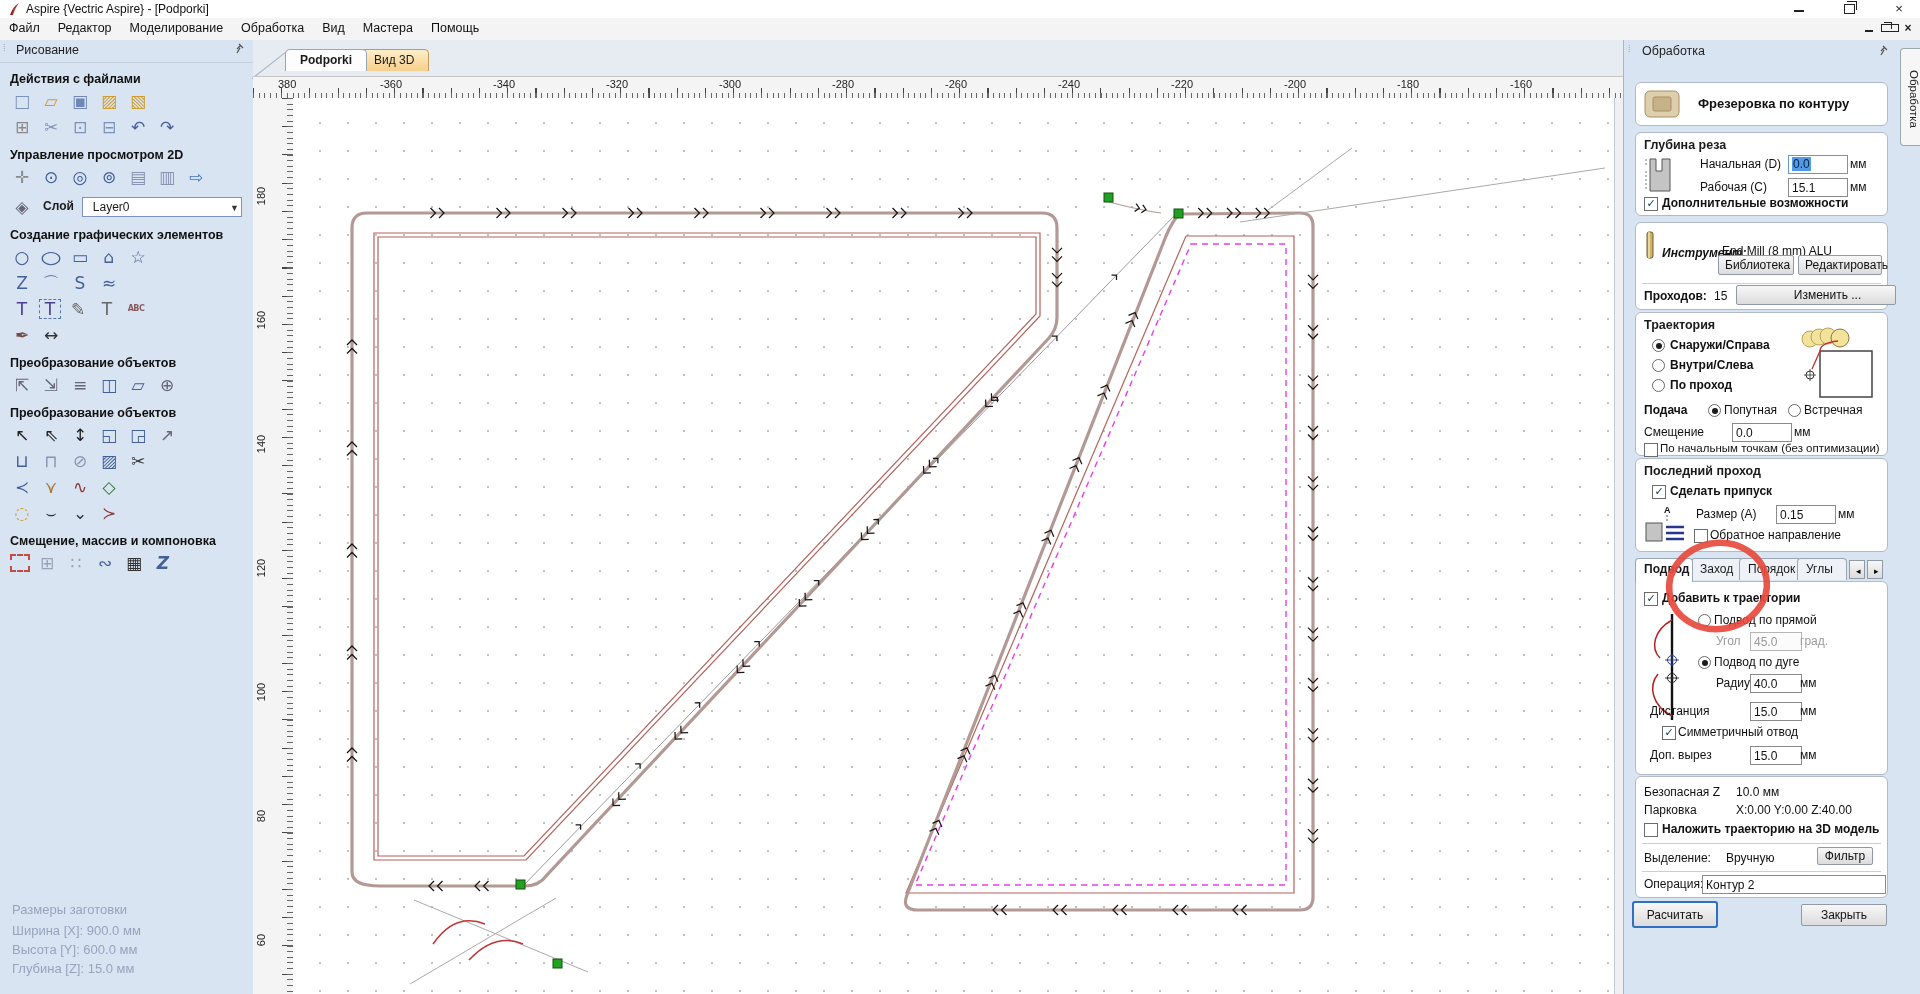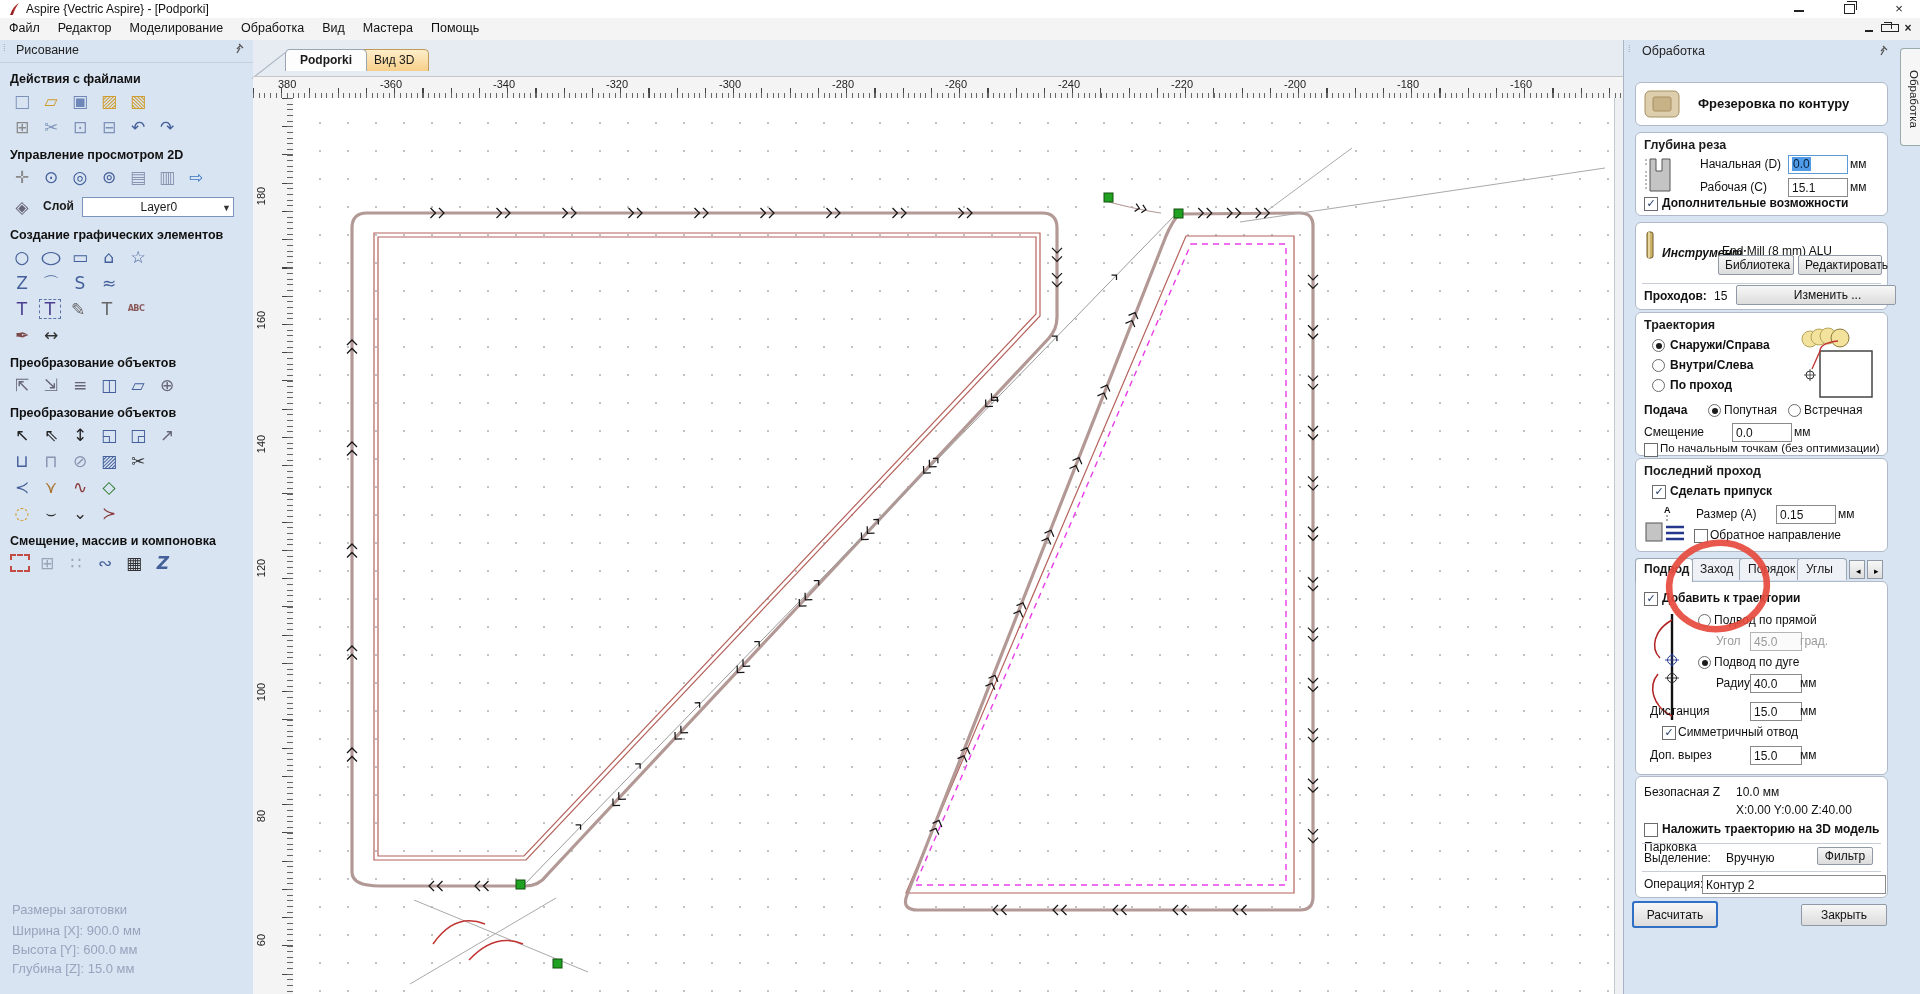--- a/index.html
+++ b/index.html
@@ -28,21 +28,21 @@
   #lp-header .pin{position:absolute;right:8px;top:3px;}
   .lp-title{font-weight:bold;font-size:12.5px;color:#101010;margin:9px 0 3px 10px;}
   .lp-row{margin:2px 0 2px 10px;white-space:nowrap;}
   .ticon{display:inline-block;width:24px;height:24px;line-height:24px;text-align:center;font-size:17px;font-family:"DejaVu Sans",sans-serif;vertical-align:middle;margin-right:5px;cursor:default;}
   .ticon.sx{transform:scaleX(1.45);} .ticon.tiny{font-size:8px;font-weight:bold;letter-spacing:-0.5px;}
   .ticon.boxed{border:1px dashed #5a74a8;width:20px;height:18px;line-height:18px;}
   .ticon.dashedred{border:2px dashed #c24b42;width:16px;height:14px;line-height:14px;font-size:0;}
   .ticon.ital{font-style:italic;font-weight:bold;}
   #lp-layer-row{margin:6px 0 4px 10px;}
   #lp-layer-row .lbl{font-weight:bold;margin:0 8px 0 4px;}
-  #layer-select{display:inline-block;width:148px;height:18px;background:#fff;border:1px solid #7a94bd;position:relative;vertical-align:middle;line-height:18px;padding-left:2px;cursor:default;text-align:center;}
+  #layer-select{display:inline-block;width:148px;height:18px;background:#fff;border:1px solid #7a94bd;position:relative;vertical-align:middle;line-height:18px;padding-left:10px;cursor:default;}
   #layer-select .arr{position:absolute;right:2px;top:1px;font-size:9px;color:#333;}
   #lp-material{position:absolute;left:12px;top:860px;color:#96a4bd;font-size:13px;line-height:19px;}
   #lp-material .mt{margin-bottom:2px;}
   
   #canvaswrap{position:absolute;left:253px;top:40px;width:1370px;height:954px;background:#0f172a;}
   #tabbar{position:absolute;left:0;top:0;width:1370px;height:36px;background:#e7ecf2;border-bottom:1px solid #b9c2cc;}
   .doc-tab{position:absolute;top:9px;height:21px;padding:0 14px;line-height:21px;font-size:12px;border:1px solid #9aa6b4;border-bottom:none;border-radius:5px 5px 0 0;cursor:default;}
   #tab-podporki{left:32px;background:#fdfdfd;font-weight:bold;z-index:2;}
   #tab-vid3d{left:106px;background:linear-gradient(#fdeec9,#f7cf8a);border-color:#c09a58;}
   #swoosh{position:absolute;left:-6px;top:24px;width:46px;height:1px;background:#aab4c0;transform:rotate(-38deg);}
@@ -488,21 +488,21 @@
       <span class="cb" style="left:26px;top:144px;">✓</span>
       <span class="rlbl" style="left:42px;top:143px;">Симметричный отвод</span>
       <span class="rlbl" style="left:14px;top:166px;">Доп. вырез</span>
       <input class="num" style="left: 114px; top: 164px; width: 44px;" value="15.0">
       <span class="rlbl" style="left:164px;top:166px;">мм</span>
     </div>
 
     <div class="rbox" style="top:736px;height:120px;">
       <span class="rlbl" style="left:8px;top:8px;">Безопасная Z</span>
       <span class="rlbl" style="left:100px;top:8px;">10.0 мм</span>
-      <span class="rlbl" style="left:8px;top:26px;margin-top:37px;">Парковка</span>
+      <span class="rlbl" style="left:8px;top:26px;">Парковка</span>
       <span class="rlbl" style="left:100px;top:26px;">X:0.00 Y:0.00 Z:40.00</span>
       <span class="cb" style="left:8px;top:46px;"></span>
       <span class="rlbl b" style="left:26px;top:45px;">Наложить траекторию на 3D модель</span>
       <div class="hr" style="top:66px;"></div>
       <span class="rlbl" style="left:8px;top:74px;">Выделение:</span>
       <span class="rlbl" style="left:90px;top:74px;">Вручную</span>
       <button class="btn" style="left:181px;top:70px;width:56px;height:18px;">Фильтр</button>
       <div class="hr" style="top:94px;"></div>
       <span class="rlbl" style="left:8px;top:100px;">Операция:</span>
       <input class="num" style="left: 66px; top: 98px; width: 176px;" value="Контур 2">

